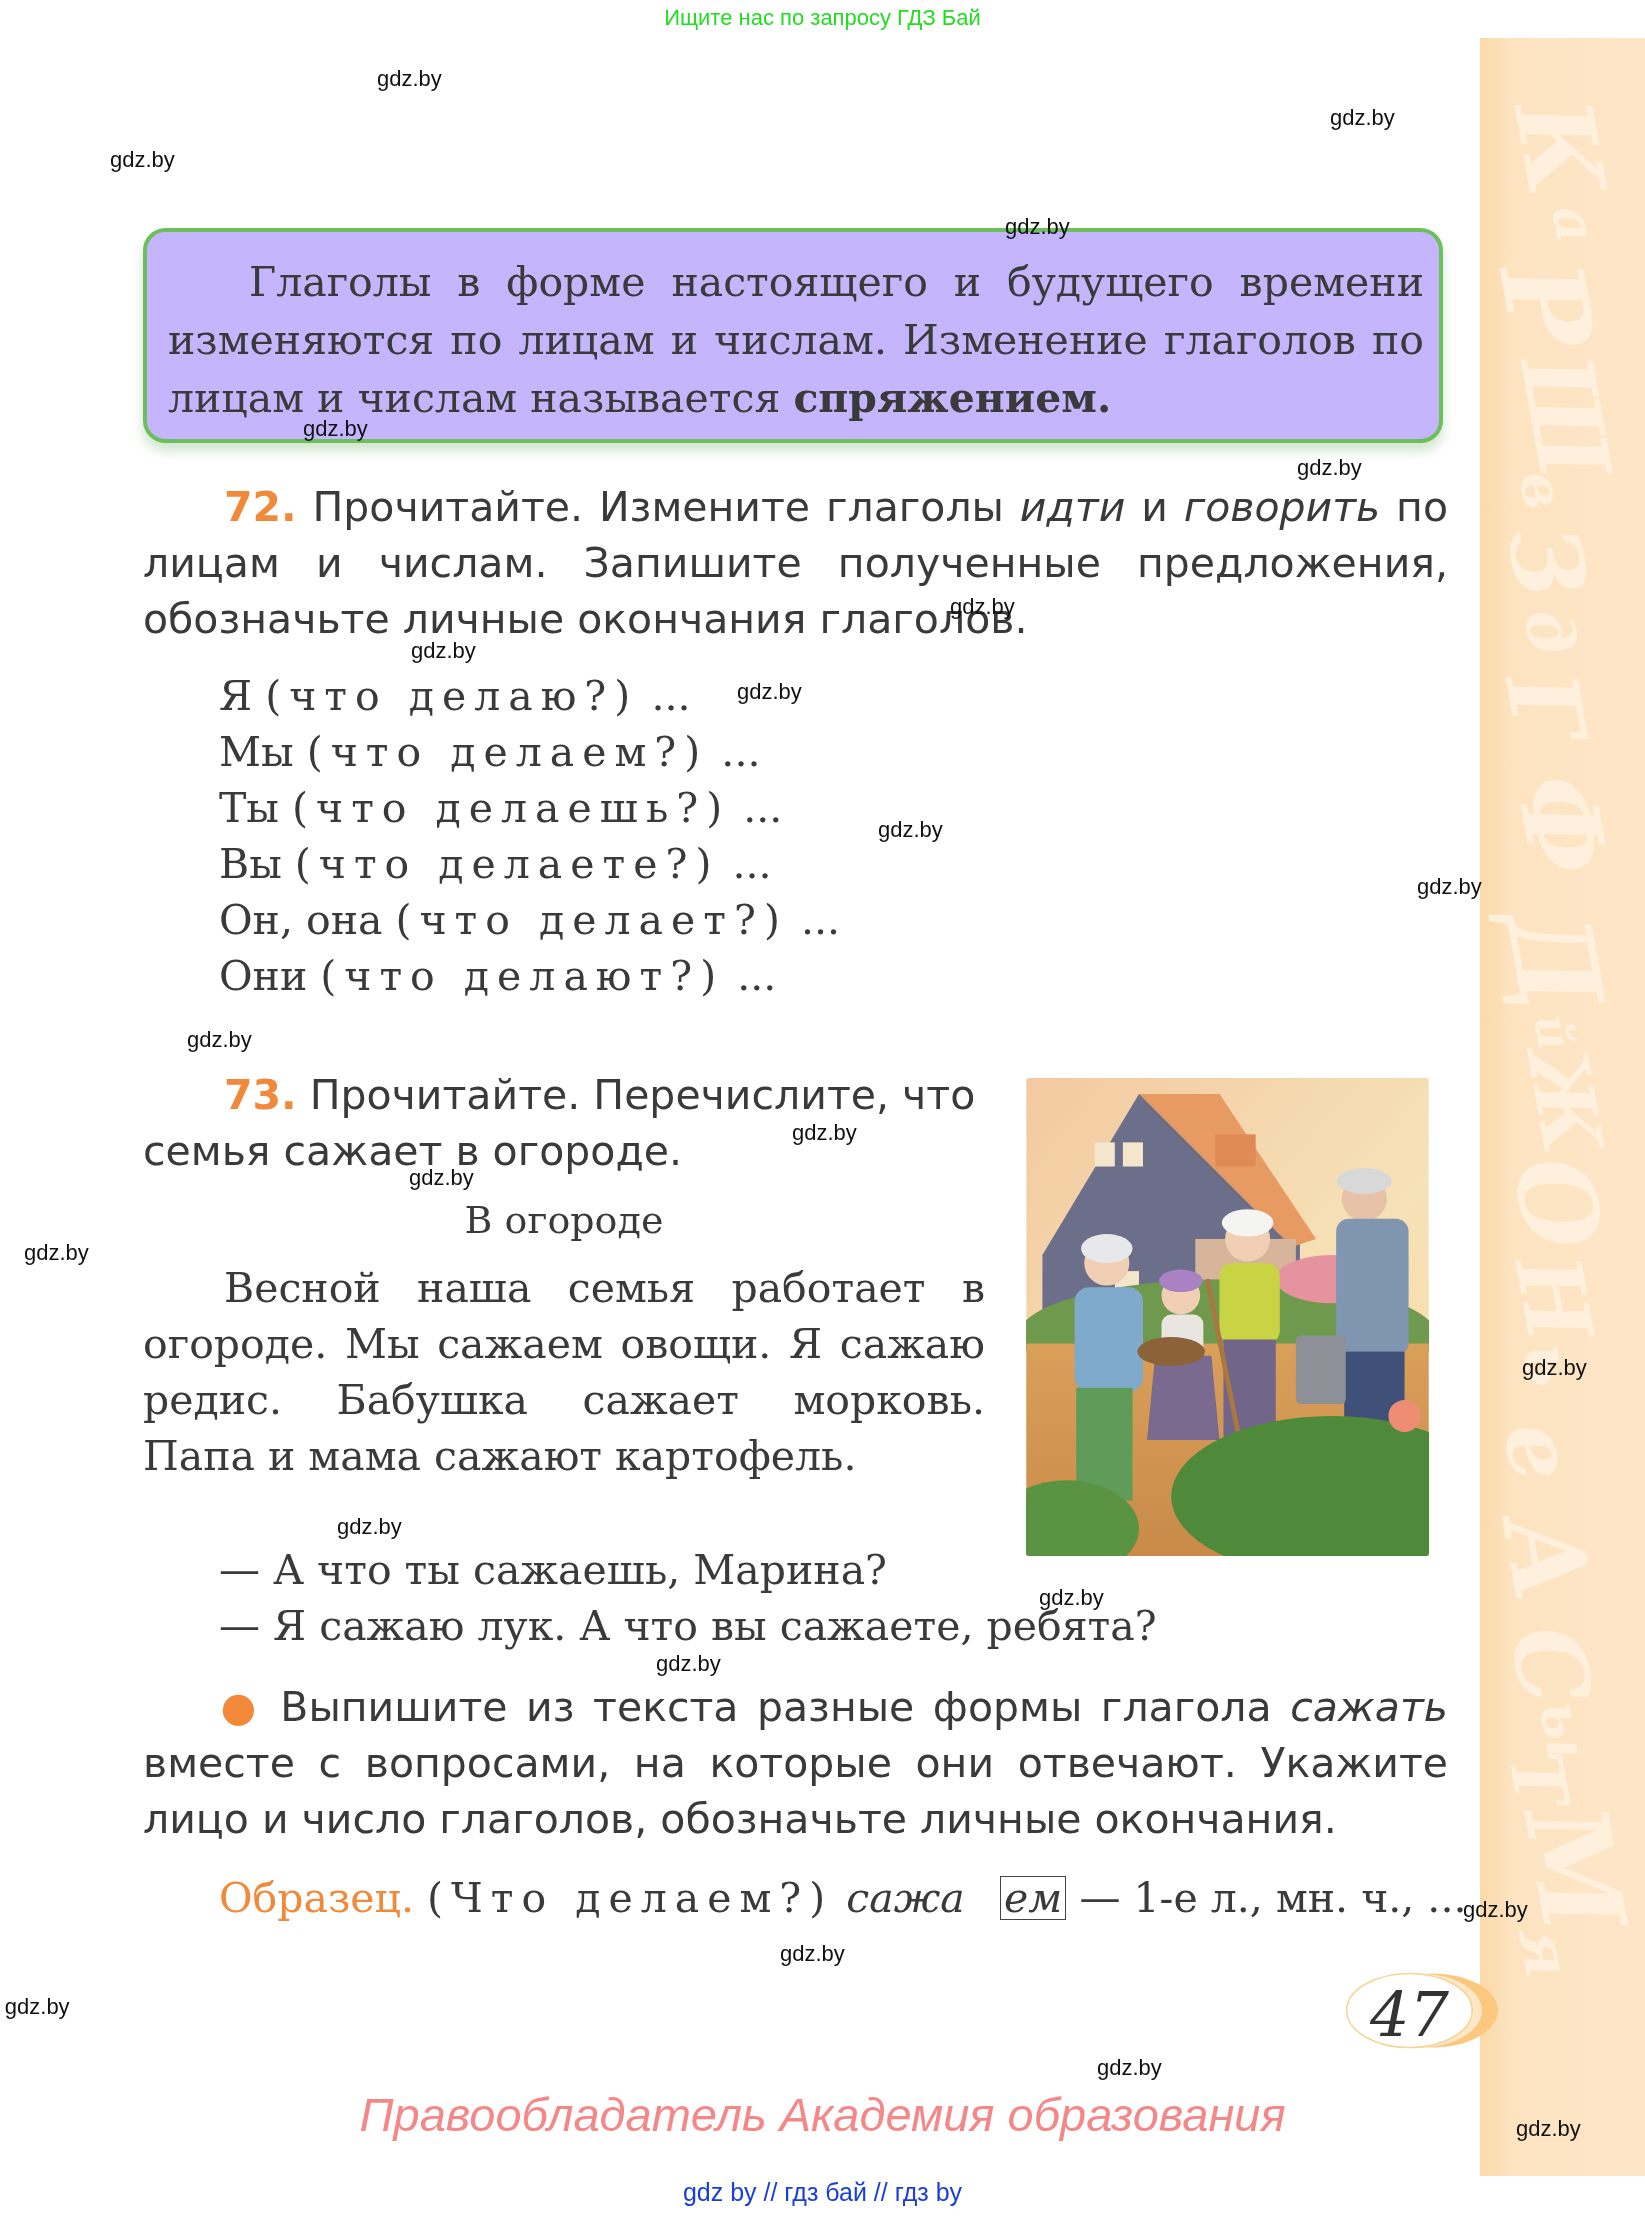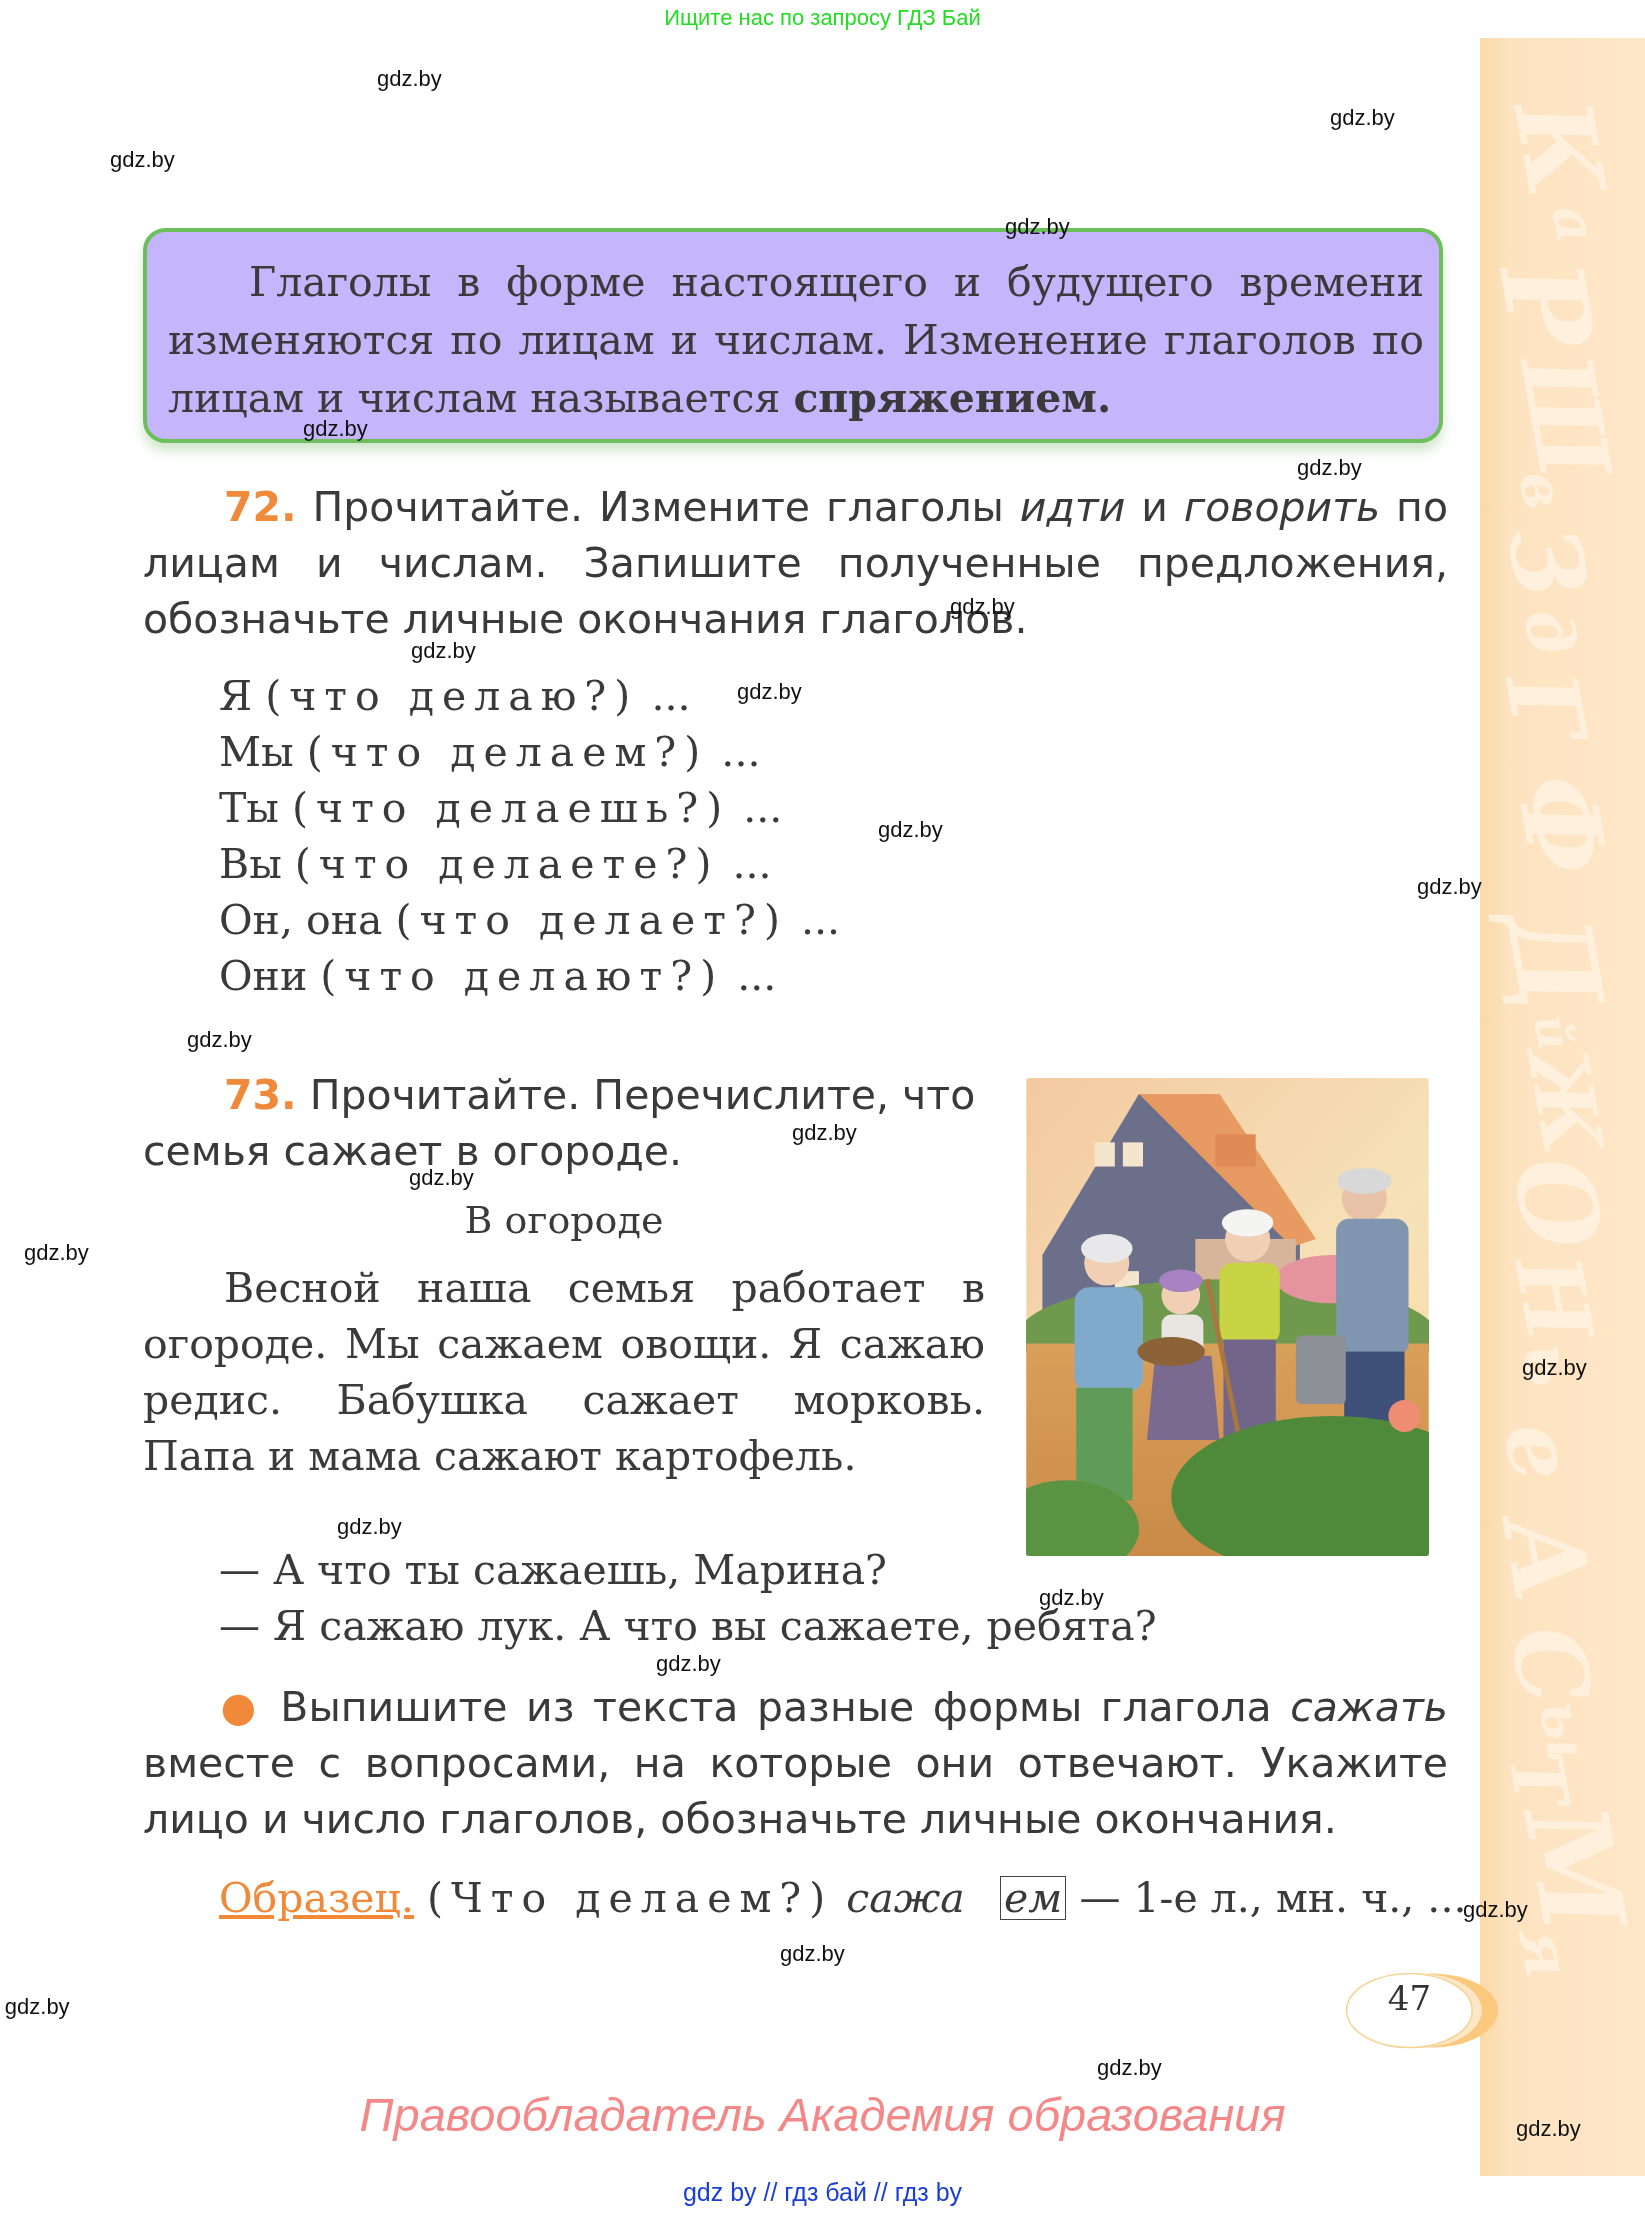--- a/index.html
+++ b/index.html
@@ -181,32 +181,32 @@
     <ellipse cx="50" cy="560" rx="90" ry="60" fill="#5a9442"></ellipse>
     <circle cx="470" cy="420" r="20" fill="#ee8c74"></circle>
   </svg>
 </div>
 
 <div class="para sans" style="left:143px;top:1679px;width:1305px;text-align:justify;">
   <span class="indent" style="width:72px;"></span><span style="color:#f08a3a;">●</span> <span>Выпишите из текста разные формы глагола </span><span class="it">сажать</span><span> вместе с вопросами, на которые они отвечают. Укажите лицо и число глаголов, обозначьте личные окончания.</span>
 </div>
 
 <div class="para serif" style="left:219px;top:1870px;white-space:nowrap;">
-  <span style="color:#f08a3a;text-decoration:underline;">Образец.</span>
+  <span style="color:#f08a3a;">Образец.</span>
   <span class="spaced">(Что делаем?)</span>
   <span class="it">сажа</span><span class="it boxed">ем</span><span> — 1-е л., мн. ч., ...</span>
 </div>
 
 <div class="abs pagebadge">
   <svg width="161" height="87" viewBox="0 0 200 108" style="position:absolute;left:0;top:0;">
     <ellipse cx="118" cy="54" rx="82" ry="46" fill="#fbc87d"></ellipse>
     <ellipse cx="102" cy="54" rx="78" ry="46" fill="#fde7c7"></ellipse>
     <ellipse cx="90" cy="54" rx="78" ry="46" fill="#ffffff" stroke="#f5d596" stroke-width="2"></ellipse>
   </svg>
-  <div style="position:absolute;left:8px;width:129px;top:11.3px;text-align:center;font-family:'DejaVu Serif',serif;font-size:34px;color:#333;">47</div>
+  <div style="position:absolute;left:8px;width:129px;top:11.3px;text-align:center;font-family:'DejaVu Serif',serif;font-size:62px;color:#333;font-style:italic;">47</div>
 </div>
 
 <div class="abs footer-copy">Правообладатель Академия образования</div>
 <div class="abs footer-links">gdz by  //  гдз бай  //  гдз by</div>
 
 <div id="wm-layer">
   <span class="abs wm" style="left:377px;top:66px;">gdz.by</span>
   <span class="abs wm" style="left:1330px;top:105px;">gdz.by</span>
   <span class="abs wm" style="left:110px;top:147px;">gdz.by</span>
   <span class="abs wm" style="left:1005px;top:214px;">gdz.by</span>

